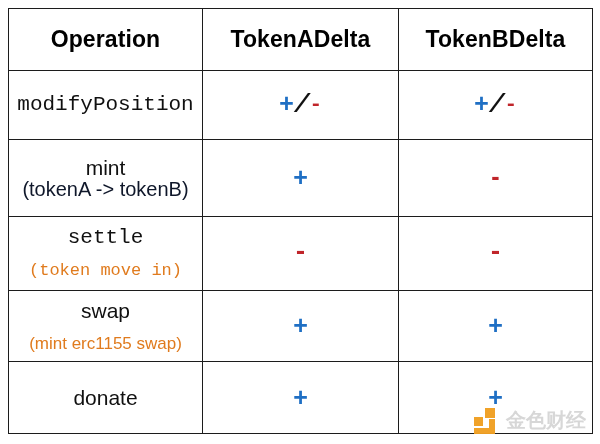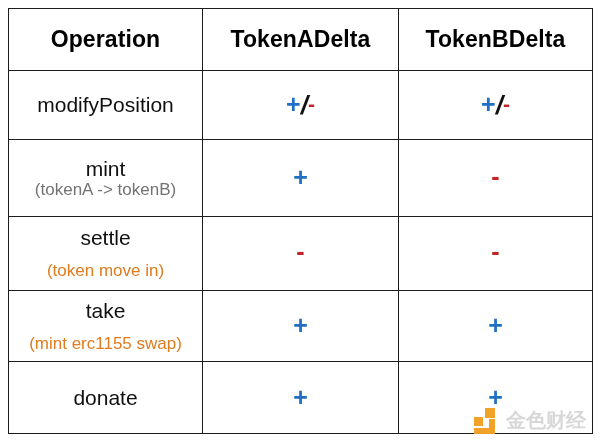--- a/index.html
+++ b/index.html
@@ -61,22 +61,22 @@
     line-height: 1.12;
     padding: 2px 4px;
   }
   .op-title {
     display: block;
     font-size: 21px;
     color: #101010;
   }
   .op-sub {
     display: block;
-    font-size: 17px;
-    color: #737373;
+    font-size: 20px;
+    color: #0f172a;
     margin-top: -1px;
   }
   .op-sub.orange {
     font-size: 17px;
     color: #e07b1e;
     margin-top: 11px;
   }
 
   
   .delta-cell {
@@ -157,21 +157,21 @@
     </colgroup>
     <thead>
       <tr class="header-row">
         <th class="header-cell">Operation</th>
         <th class="header-cell">TokenADelta</th>
         <th class="header-cell">TokenBDelta</th>
       </tr>
     </thead>
     <tbody>
 
-      <tr class="data-row" style="height:58px;">
+      <tr class="data-row" style="height:58px;font-family:Liberation Mono, monospace;">
         <td class="op-cell">
           <span class="op-title">modifyPosition</span>
         </td>
         <td class="delta-cell">
           <span class="plusminus">
             <span class="sym sym-plus">+</span>
             <span class="sym sym-slash">/</span>
             <span class="sym sym-minus">-</span>
           </span>
         </td>
@@ -190,37 +190,37 @@
           <span class="op-sub">(tokenA -&gt; tokenB)</span>
         </td>
         <td class="delta-cell">
           <span class="sym sym-plus">+</span>
         </td>
         <td class="delta-cell">
           <span class="sym sym-minus">-</span>
         </td>
       </tr>
 
-      <tr class="data-row" style="height:62px;">
+      <tr class="data-row" style="height:62px;font-family:Liberation Mono, monospace;">
         <td class="op-cell">
           <span class="op-title">settle</span>
           <span class="op-sub orange">(token move in)</span>
         </td>
         <td class="delta-cell">
           <span class="sym sym-minus">-</span>
         </td>
         <td class="delta-cell">
           <span class="sym sym-minus">-</span>
         </td>
       </tr>
 
 
       <tr class="data-row" style="height:60px;">
         <td class="op-cell">
-          <span class="op-title">take</span>
+          <span class="op-title">swap</span>
           <span class="op-sub orange">(mint erc1155 swap)</span>
         </td>
         <td class="delta-cell">
           <span class="sym sym-plus">+</span>
         </td>
         <td class="delta-cell">
           <span class="sym sym-plus">+</span>
         </td>
       </tr>
 

